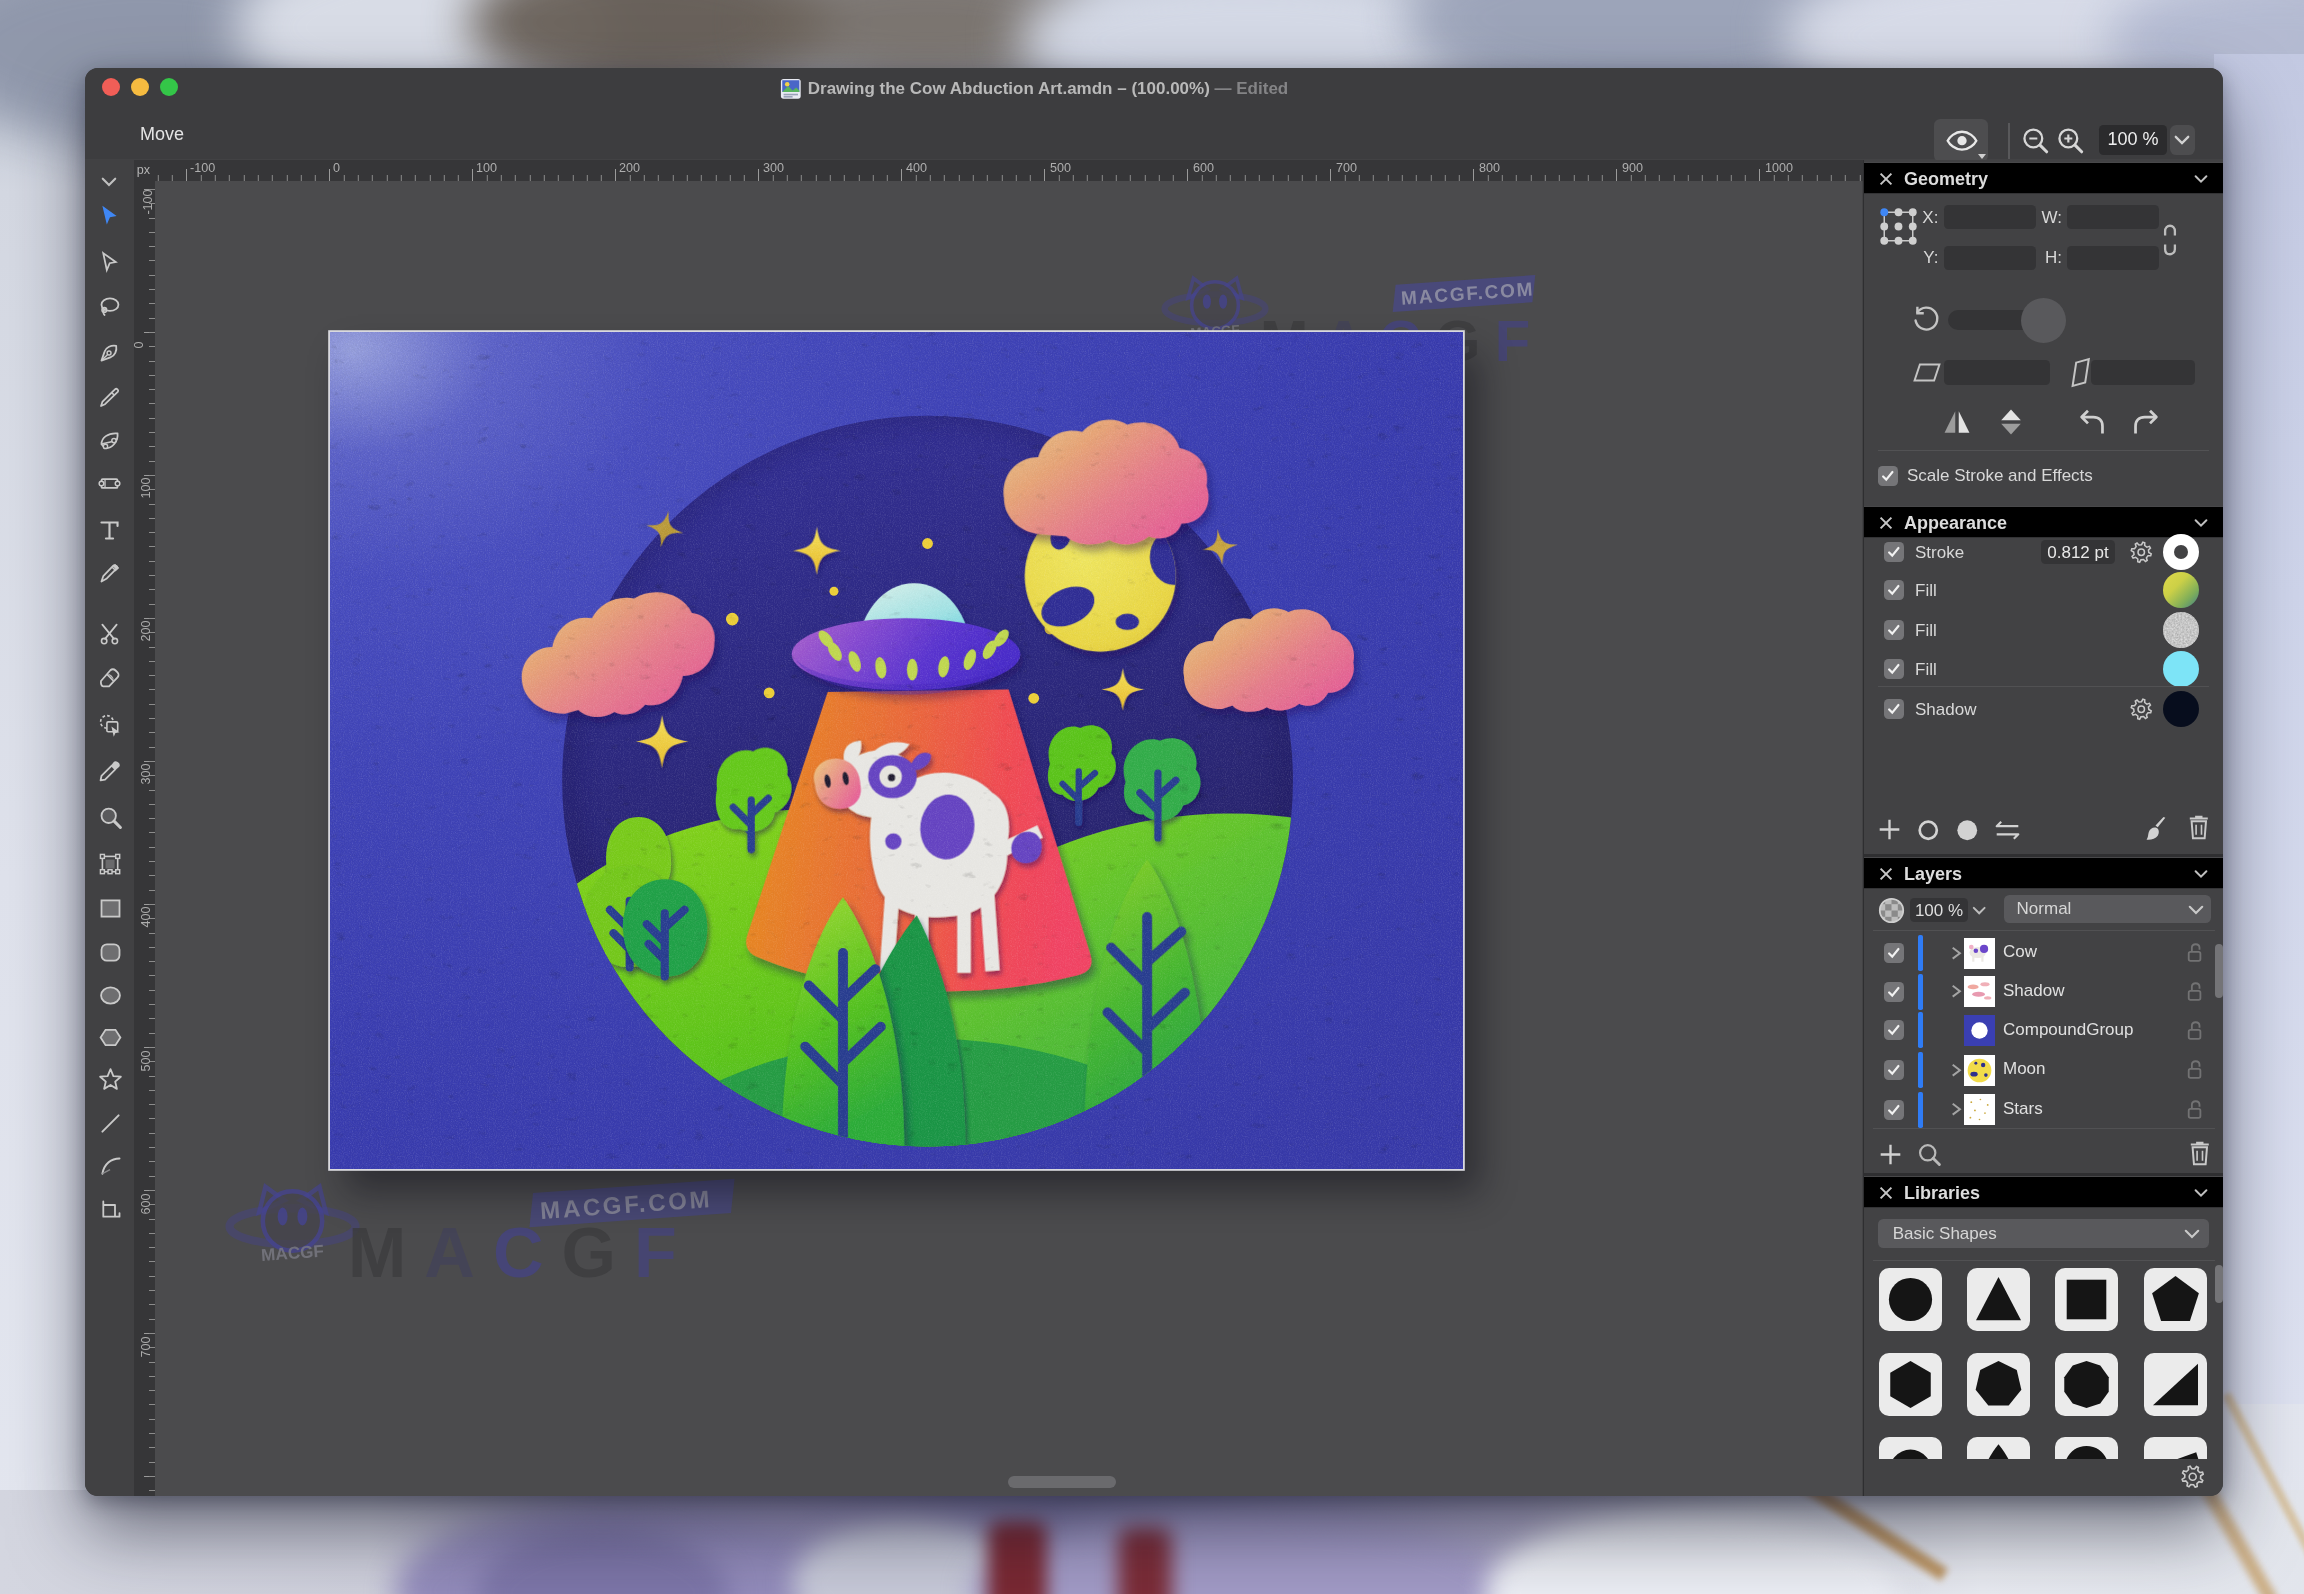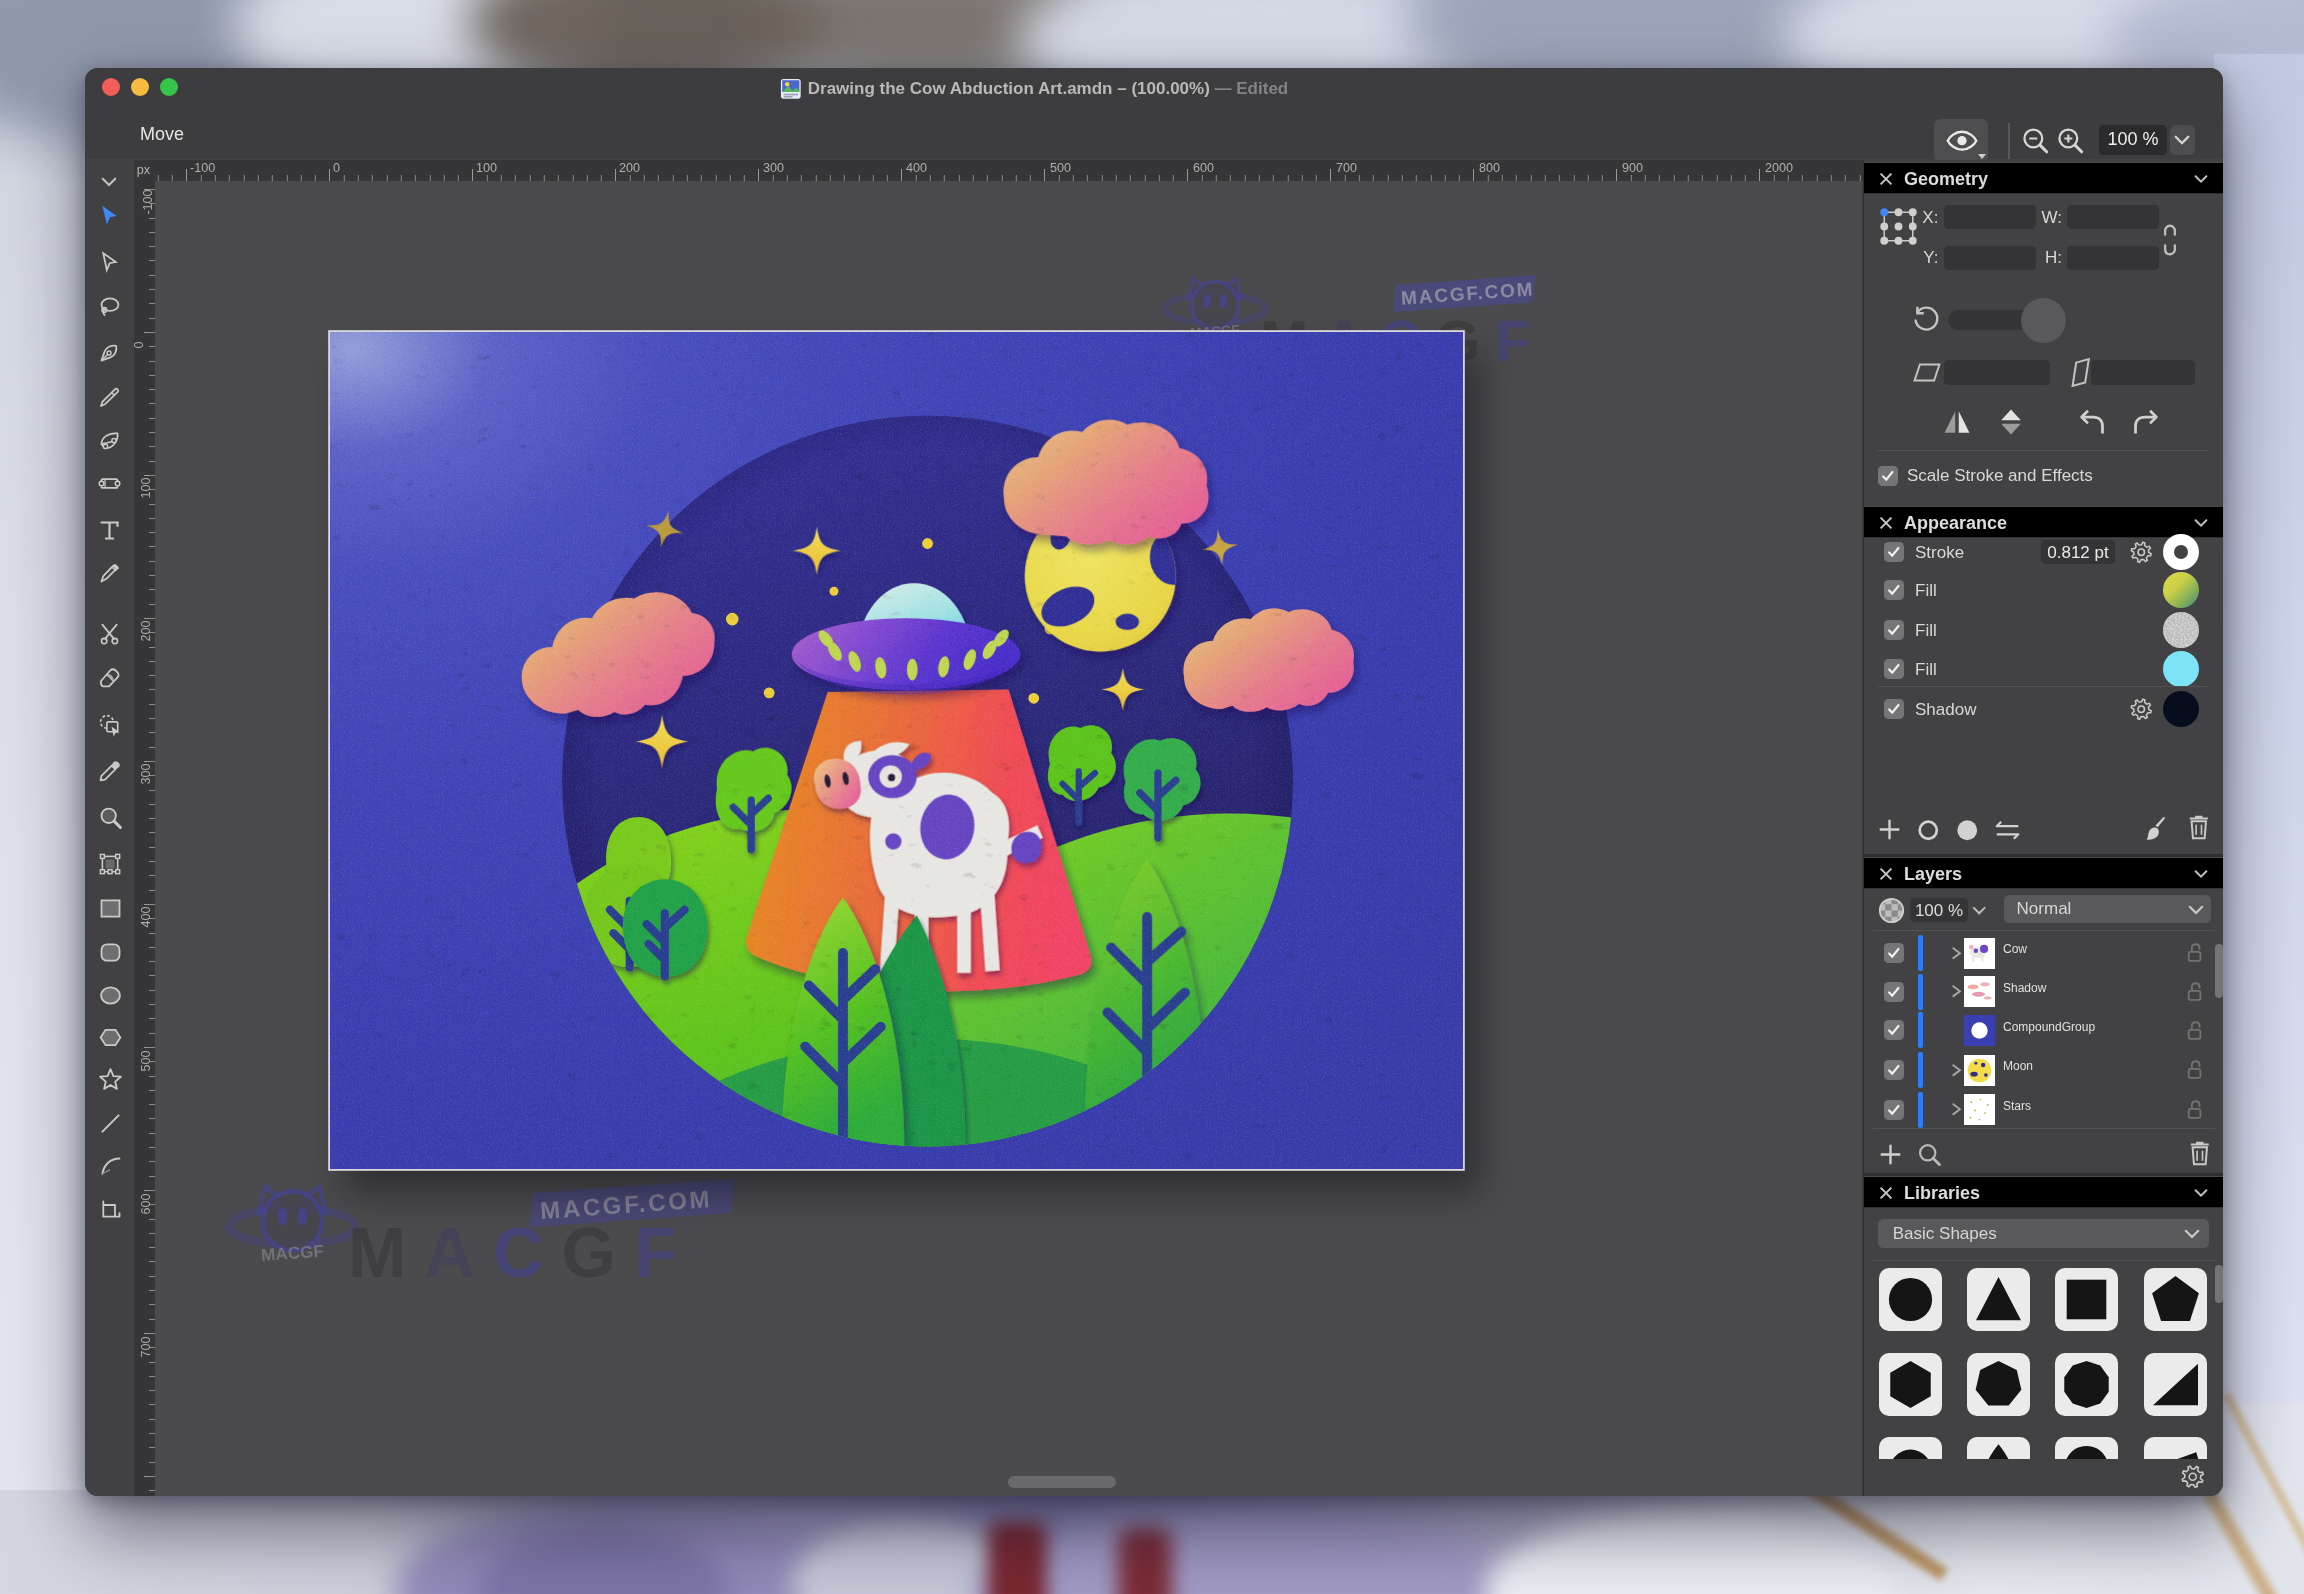--- a/index.html
+++ b/index.html
@@ -44,21 +44,21 @@
 .sechead .chev{position:absolute;right:12.6px;top:7.2px}
 .field{position:absolute;background:#343436;border-radius:4.5px}
 .lbl{position:absolute;font-size:17px;color:#d8d8d8}
 .checkbox{position:absolute;width:20px;height:20px;background:#757578;border-radius:4.5px}
 .checkbox svg{position:absolute;left:1.8px;top:1.8px}
 .swatch{position:absolute;width:36px;height:36px;border-radius:50%}
 .ic{position:absolute}
 .ddl{position:absolute;background:#59595c;border-radius:5.4px;color:#d6d6d6;font-size:17px}
 .tile{position:absolute;width:63px;height:63px;background:#ebebeb;border-radius:10px}
 .thumb{position:absolute;width:31px;height:31px;background:#fff;left:100px}
-.laylbl{position:absolute;left:139px;font-size:12px;color:#e0e0e0}
+.laylbl{position:absolute;left:139px;font-size:17px;color:#e0e0e0}
 .lock{position:absolute;left:322px;opacity:.55}
 .expander{position:absolute;left:86px;opacity:.8}
 </style></head>
 <body>
 <div id="stage">
 <div id="desk"></div>
 
 <div class="blob" style="left:-72px;top:-54px;width:432px;height:198px;background:#8e96aa;opacity:.95"></div>
 <div class="blob" style="left:234px;top:-63px;width:378px;height:180px;background:#d8dce6"></div>
 <div class="blob" style="left:468px;top:-54px;width:360px;height:153px;background:#5c5248;opacity:.85"></div>
@@ -129,21 +129,21 @@
     <span class="lab" style="left:178px">0</span>
     <span class="lab" style="left:321px">100</span>
     <span class="lab" style="left:464px">200</span>
     <span class="lab" style="left:608px">300</span>
     <span class="lab" style="left:751px">400</span>
     <span class="lab" style="left:895px">500</span>
     <span class="lab" style="left:1038px">600</span>
     <span class="lab" style="left:1181px">700</span>
     <span class="lab" style="left:1324px">800</span>
     <span class="lab" style="left:1467px">900</span>
-    <span class="lab" style="left:1610px">2000</span>
+    <span class="lab" style="left:1610px">1000</span>
   </div>
   <div id="vruler">
     <span class="lab" style="top:13.5px">-100</span>
     <span class="lab" style="top:157px">0</span>
     <span class="lab" style="top:300px">100</span>
     <span class="lab" style="top:443px">200</span>
     <span class="lab" style="top:586px">300</span>
     <span class="lab" style="top:729px">400</span>
     <span class="lab" style="top:873px">500</span>
     <span class="lab" style="top:1016px">600</span>

